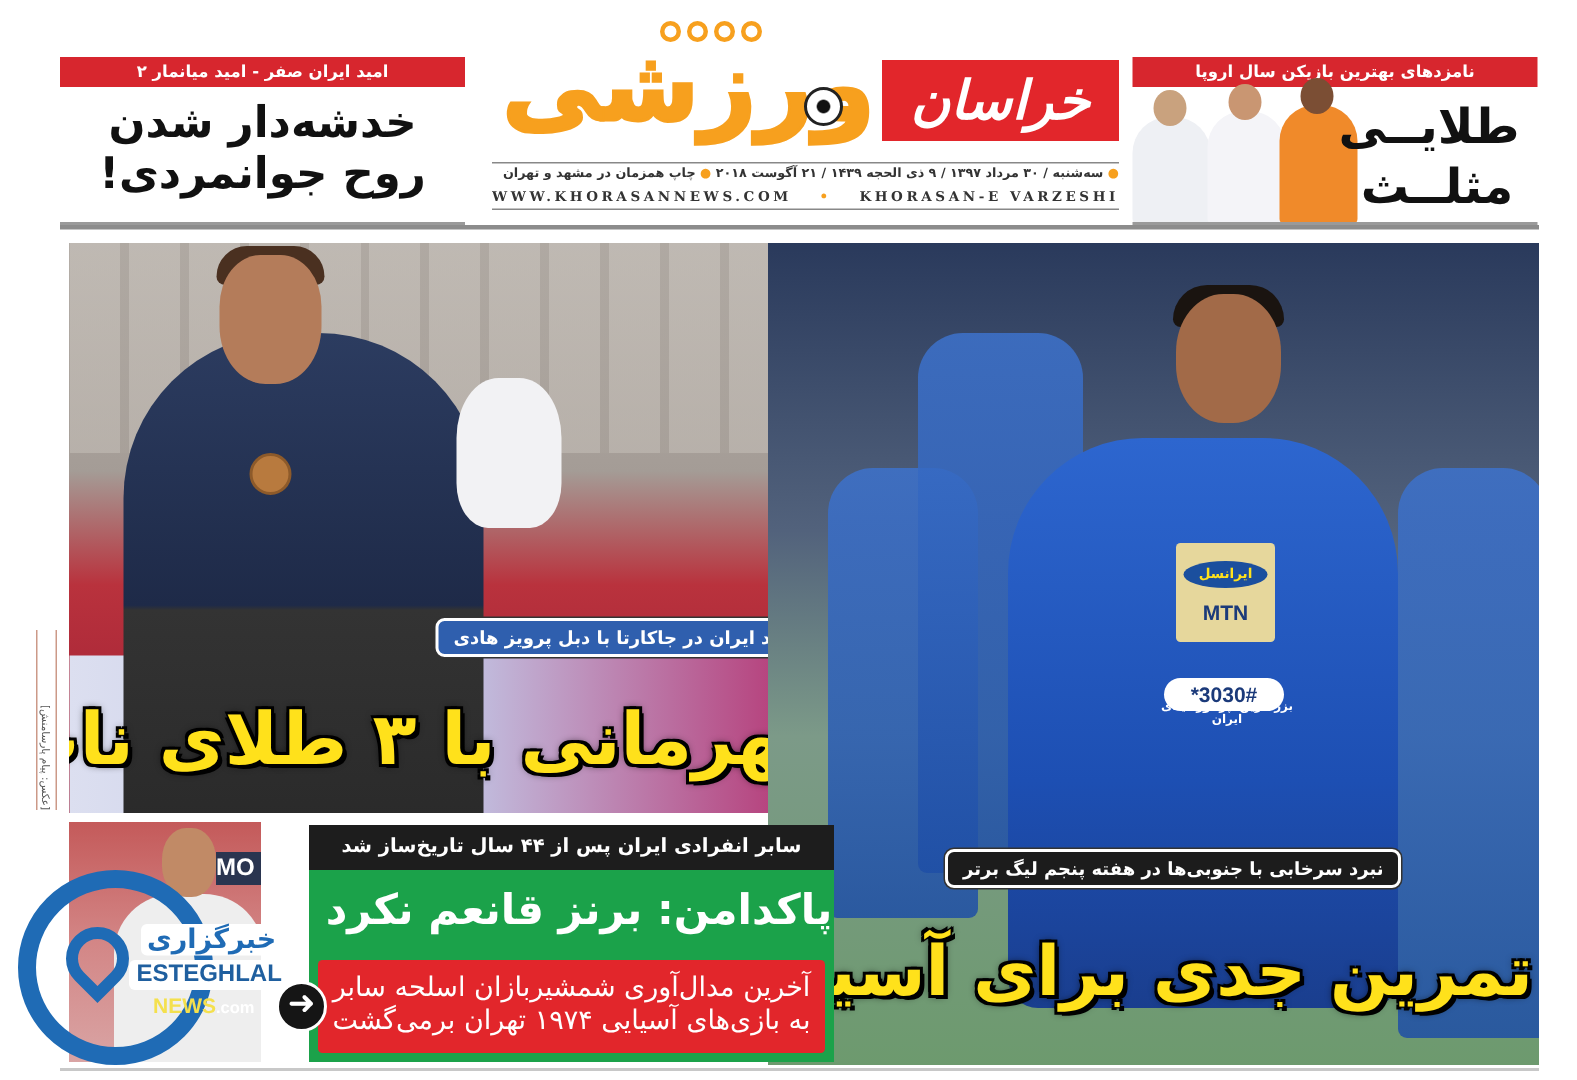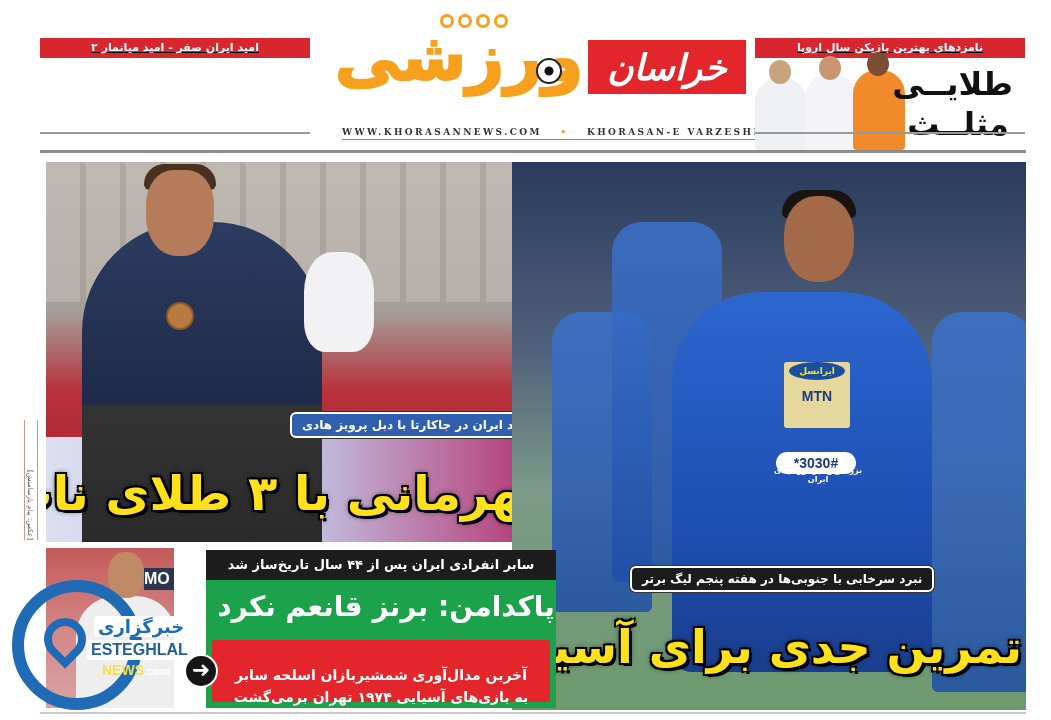--- a/index.html
+++ b/index.html
@@ -2,21 +2,21 @@
 <html><head>
 <meta charset="utf-8">
 <style>
   * { box-sizing: border-box; margin: 0; padding: 0; }
   html, body { width: 1051px; height: 720px; background: #ffffff; overflow: hidden; }
   body { position: relative; font-family: "DejaVu Sans", sans-serif; direction: rtl; }
 
   
   .masthead { position: absolute; left: 0; top: 0; width: 1051px; height: 155px; }
 
-  .side-box { position: absolute; top: 38px; height: 96px; text-decoration: underline; }
+  .side-box { position: absolute; top: 38px; height: 112px; }
   .side-box .kicker {
     height: 20px; background: #d7262e; color: #fff;
     font-family: "DejaVu Sans", sans-serif; font-weight: bold; font-size: 11px;
     line-height: 20px; text-align: center; padding: 0 8px; white-space: nowrap;
   }
   .side-box .rule { position: absolute; bottom: 0; left: 0; right: 0; height: 2px; background: #9a9a9a; }
 
   .left-box { left: 40px; width: 270px; }
   .left-box .headline {
     font-weight: bold; font-size: 29px; line-height: 34px; color: #111;
@@ -55,21 +55,21 @@
   .dateline {
     position: absolute; left: 328px; top: 108px; width: 418px; height: 14px;
     font-size: 8.5px; font-weight: bold; color: #333; line-height: 14px; white-space: nowrap;
     border-top: 1px solid #888; text-align: right; overflow: hidden;
   }
   .dateline .dot { color: #f7a01e; }
   .urlline {
     position: absolute; left: 328px; top: 124px; width: 418px; height: 16px;
     direction: ltr; font-family: "DejaVu Serif", serif; font-weight: bold; font-size: 9px;
     letter-spacing: 2.4px; color: #333; line-height: 16px; white-space: nowrap;
-    border-bottom: 1px solid #888; display: flex; justify-content: space-between; overflow: hidden; margin-left: 14px;
+    border-bottom: 1px solid #888; display: flex; justify-content: space-between; overflow: hidden;
   }
   .urlline .dot { color: #f7a01e; }
   .mast-rule { position: absolute; left: 40px; top: 150px; width: 986px; height: 3px; background: #8c8c8c; }
 
   
   .photo-frame { position: absolute; overflow: hidden; }
 
   .wrestler {
     left: 46px; top: 162px; width: 510px; height: 380px;
     background: linear-gradient(180deg, #b9b3ad 0%, #a49c96 40%, #b9323d 60%, #9a1c33 100%);
@@ -124,21 +124,21 @@
     position: absolute; left: 160px; top: 130px; width: 260px; height: 380px;
     background: linear-gradient(180deg, #2d66cf 0%, #1d4fb3 60%, #1a3e8e 100%);
     border-radius: 90px 90px 20px 20px;
   }
   .footballer .main-head { position: absolute; left: 272px; top: 34px; width: 70px; height: 86px;
     background: #a26a48; border-radius: 45%; }
   .footballer .main-hair { position: absolute; left: 270px; top: 28px; width: 74px; height: 28px;
     background: #1a1410; border-radius: 36px 36px 8px 8px; }
   .sponsor-box {
     position: absolute; left: 272px; top: 200px; width: 66px; height: 66px;
-    background: #e6d79c; border-radius: 3px; text-align: center; padding-top: 0;
+    background: #e6d79c; border-radius: 3px; text-align: center; padding-top: 12px;
   }
   .sponsor-box .irancell { display: block; margin: 0 auto; width: 56px; height: 18px; border-radius: 50%;
     background: #1b4f9e; color: #ffe11b; font-size: 9px; font-weight: bold; line-height: 18px; }
   .sponsor-box .mtn { display: block; direction: ltr; margin-top: 8px; font-family: "Liberation Sans", sans-serif;
     font-weight: bold; font-size: 14px; color: #1b3a7a; }
   .sponsor-tag { position: absolute; left: 254px; top: 268px; width: 104px; text-align: center;
     font-size: 8px; font-weight: bold; color: #fff; margin-top: 36px; }
   .sponsor-code { position: absolute; left: 264px; top: 290px; width: 80px; height: 22px; border-radius: 11px;
     background: #fff; color: #1b3a7a; font-family: "Liberation Sans", sans-serif; font-weight: bold;
     font-size: 14px; line-height: 22px; text-align: center; direction: ltr; }
@@ -170,52 +170,68 @@
   .watermark .wm-news { position: absolute; left: 90px; top: 82px; direction: ltr; font-family: "Liberation Sans", sans-serif;
     font-weight: bold; font-size: 14px; color: #f4e04d; }
   .watermark .wm-com { color: #fff; font-size: 11px; }
 
   .story-box { position: absolute; left: 206px; top: 550px; width: 350px; height: 158px; background: #1ba24a; }
   .story-box .kicker { height: 30px; background: #1d1d1d; color: #fff; font-weight: bold; font-size: 13px;
     line-height: 30px; text-align: center; }
   .story-box .headline { color: #fff; font-weight: bold; font-size: 28px; line-height: 54px; text-align: center; padding-left: 10px; }
   .story-box .sub {
     position: absolute; left: 6px; right: 6px; top: 90px; height: 62px; background: #e2262b;
-    color: #fff; font-weight: bold; font-size: 14px; line-height: 22px; text-align: center;
-    padding-top: 24px; border-radius: 3px;
+    color: #fff; font-weight: normal; font-size: 18px; line-height: 22px; text-align: center;
+    padding-top: 8px; border-radius: 3px;
   }
   .arrow-btn {
     position: absolute; left: 184px; top: 654px; width: 34px; height: 34px; border-radius: 50%;
     background: #151515; border: 2px solid #fff; color: #fff; font-size: 22px; line-height: 28px;
     text-align: center; direction: ltr; font-weight: bold;
   }
   .bottom-rule { position: absolute; left: 40px; top: 712px; width: 986px; height: 2px; background: #c8c8c8; }
 </style>
 </head>
 <body>
 
 <header class="masthead">
 
   <div class="side-box left-box">
     <div class="kicker">امید ایران صفر - امید میانمار ۲</div>
+    <div class="headline">
+      <div>خدشه‌دار شدن</div>
+      <div>روح جوانمردی!</div>
+    </div>
     <div class="rule"></div>
   </div>
 
   <div class="logo">
     <div class="logo-orange">ورزشی</div>
     <div class="logo-dots">
         <span></span>
         <span></span>
         <span></span>
         <span></span>
       </div>
     <div class="logo-ball"></div>
     <div class="logo-red">خراسان</div>
   </div>
 
+  <div class="dateline">
+    <span class="dot">● </span>
+    <span>سه‌شنبه</span>
+    <span>/</span>
+    <span>۳۰ مرداد ۱۳۹۷</span>
+    <span>/</span>
+    <span>۹ ذی الحجه ۱۴۳۹</span>
+    <span>/</span>
+    <span>۲۱ آگوست ۲۰۱۸</span>
+    <span class="dot"> ● </span>
+    <span>چاپ همزمان در مشهد و تهران</span>
+  </div>
 
   <div class="urlline">
     <span>WWW.KHORASANNEWS.COM</span>
     <span class="dot">•</span>
     <span>KHORASAN-E VARZESHI</span>
   </div>
 
   <div class="side-box right-box">
     <div class="kicker">نامزدهای بهترین بازیکن سال اروپا</div>
     <div class="players">

